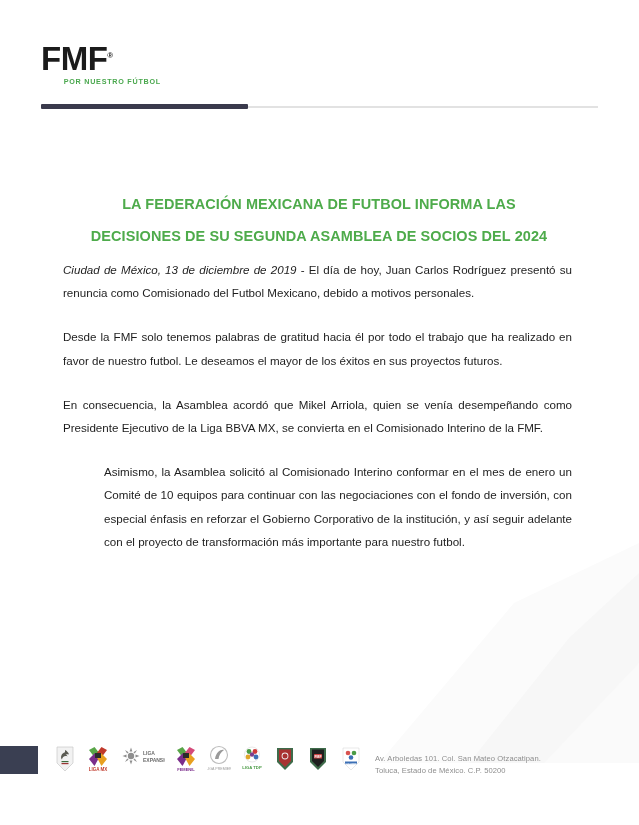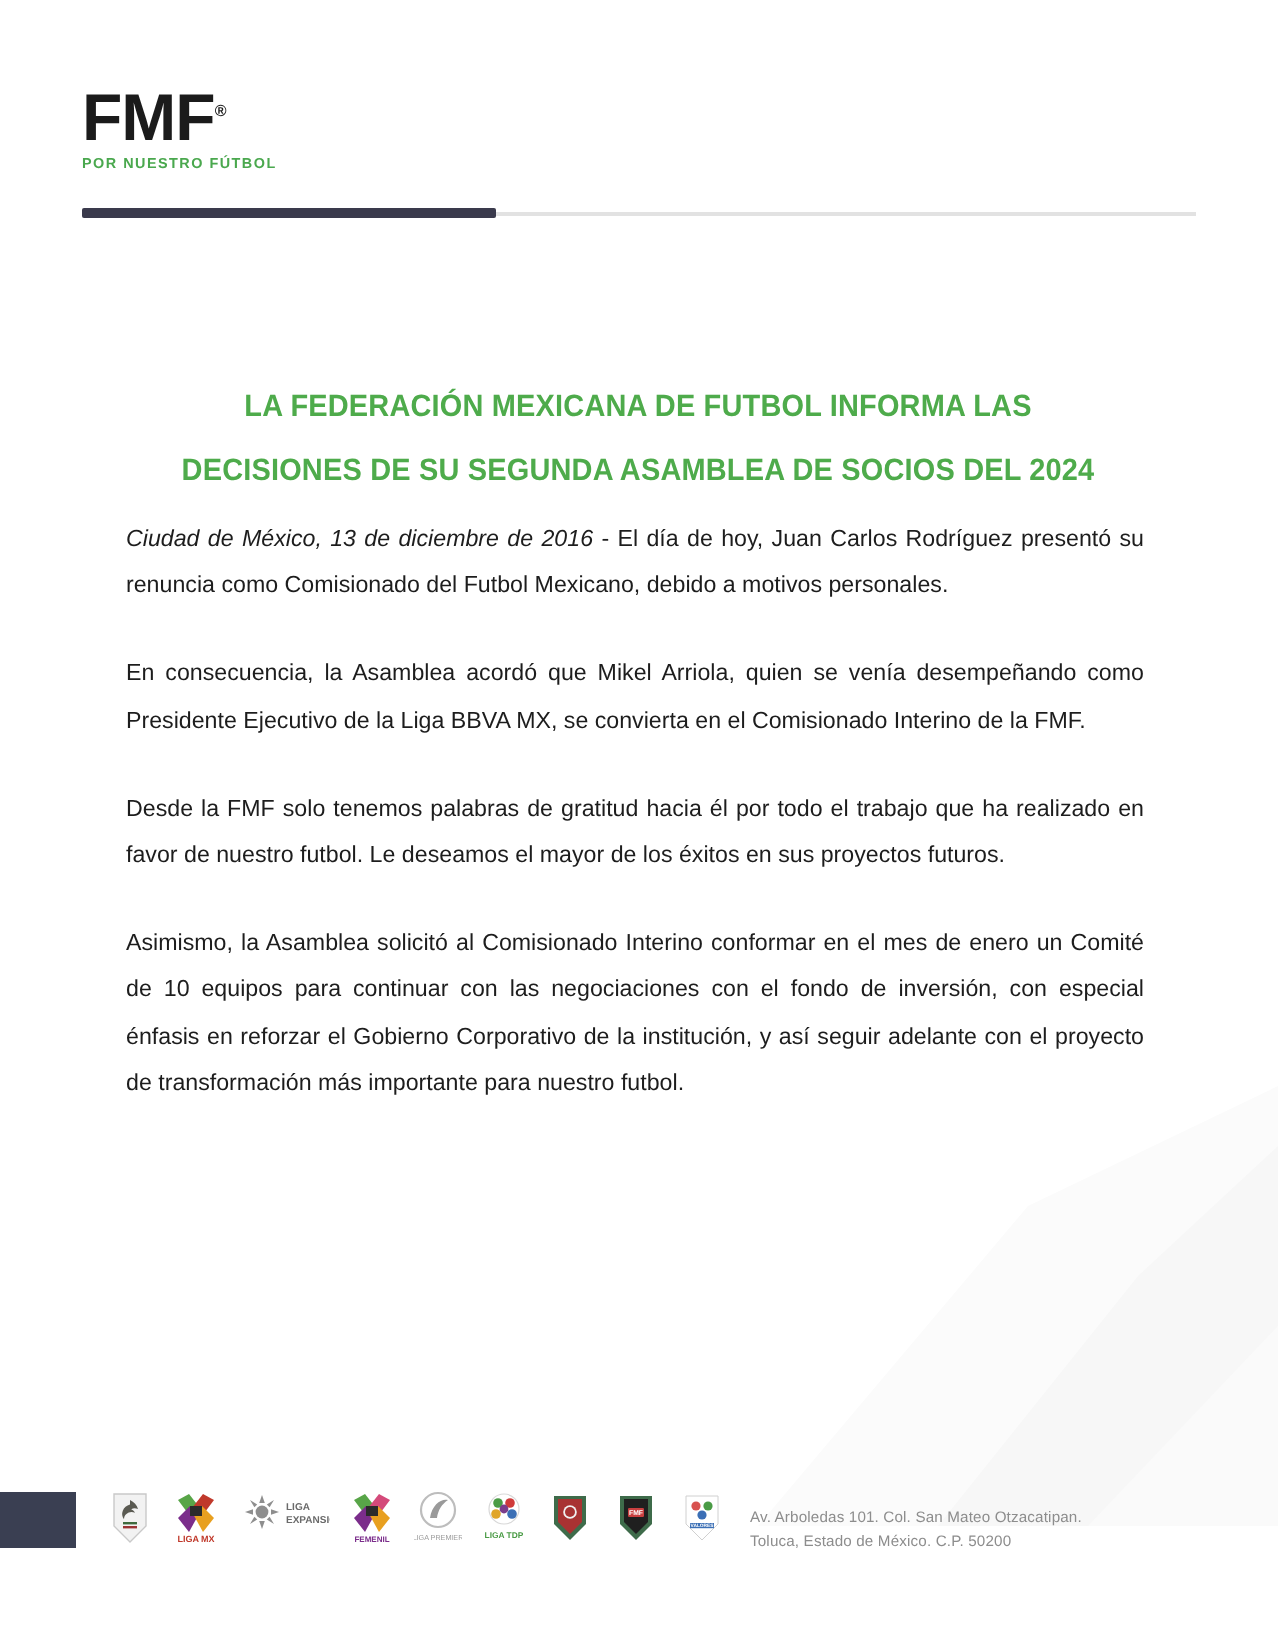--- a/index.html
+++ b/index.html
@@ -57,20 +57,21 @@
     color: #1b1b1b;
   }
   .logo-tag {
     margin-top: 3px;
     font-size: 7.2px;
     font-weight: 700;
     letter-spacing: 0.75px;
     color: #4aa84e;
     line-height: 1;
     white-space: nowrap;
+    text-align: right;
   }
 
   
   .divider-wrap {
     position: absolute;
     left: 41px;
     top: 104px;
     width: 557px;
     height: 6px;
   }
@@ -143,21 +144,21 @@
     width: 509px;
   }
   .para {
     font-size: 11.6px;
     line-height: 2.0;
     color: #1d1d1d;
     text-align: justify;
     text-justify: inter-word;
     margin-bottom: 21px;
   }
-  .para:last-child { margin-bottom: 0; }
+  .para:last-child { margin-bottom: 0; margin-left: 41px; }
   .dateline {
     font-style: italic;
   }
 
   
   .footer {
     position: absolute;
     left: 0;
     bottom: 0;
     width: 639px;
@@ -217,23 +218,23 @@
 
   <div class="divider-wrap">
     <div class="divider-dark"></div>
     <div class="divider-light"></div>
   </div>
 
 
   <h1 class="title">LA FEDERACIÓN MEXICANA DE FUTBOL INFORMA LAS DECISIONES DE SU SEGUNDA ASAMBLEA DE SOCIOS DEL 2024</h1>
 
   <div class="body">
-    <p class="para"><em class="dateline">Ciudad de México, 13 de diciembre de 2016</em><span> - El día de hoy, Juan Carlos Rodríguez presentó su renuncia como Comisionado del Futbol Mexicano, debido a motivos personales.</span></p>
+    <p class="para"><em class="dateline">Ciudad de México, 13 de diciembre de 2019</em><span> - El día de hoy, Juan Carlos Rodríguez presentó su renuncia como Comisionado del Futbol Mexicano, debido a motivos personales.</span></p>
+    <p class="para">Desde la FMF solo tenemos palabras de gratitud hacia él por todo el trabajo que ha realizado en favor de nuestro futbol. Le deseamos el mayor de los éxitos en sus proyectos futuros.</p>
     <p class="para">En consecuencia, la Asamblea acordó que Mikel Arriola, quien se venía desempeñando como Presidente Ejecutivo de la Liga BBVA MX, se convierta en el Comisionado Interino de la FMF.</p>
-    <p class="para">Desde la FMF solo tenemos palabras de gratitud hacia él por todo el trabajo que ha realizado en favor de nuestro futbol. Le deseamos el mayor de los éxitos en sus proyectos futuros.</p>
     <p class="para">Asimismo, la Asamblea solicitó al Comisionado Interino conformar en el mes de enero un Comité de 10 equipos para continuar con las negociaciones con el fondo de inversión, con especial énfasis en reforzar el Gobierno Corporativo de la institución, y así seguir adelante con el proyecto de transformación más importante para nuestro futbol.</p>
   </div>
 
   <div class="footer">
     <div class="footer-block"></div>
 
     <div class="footer-logos">
 
       <svg class="flogo" viewBox="0 0 24 30">
         <path d="M4 3h16v16l-8 8-8-8z" fill="#f2f2f2" stroke="#c9c9c9" stroke-width="0.7"></path>

